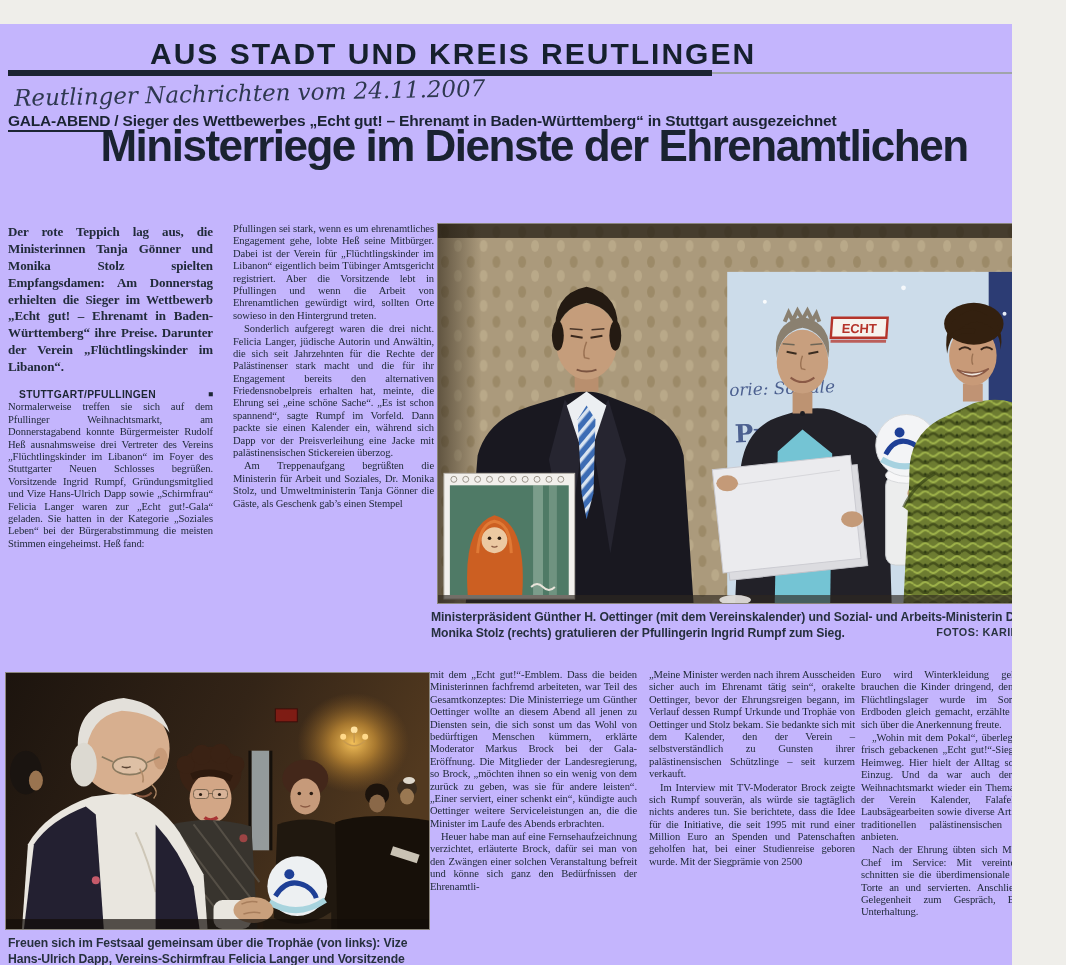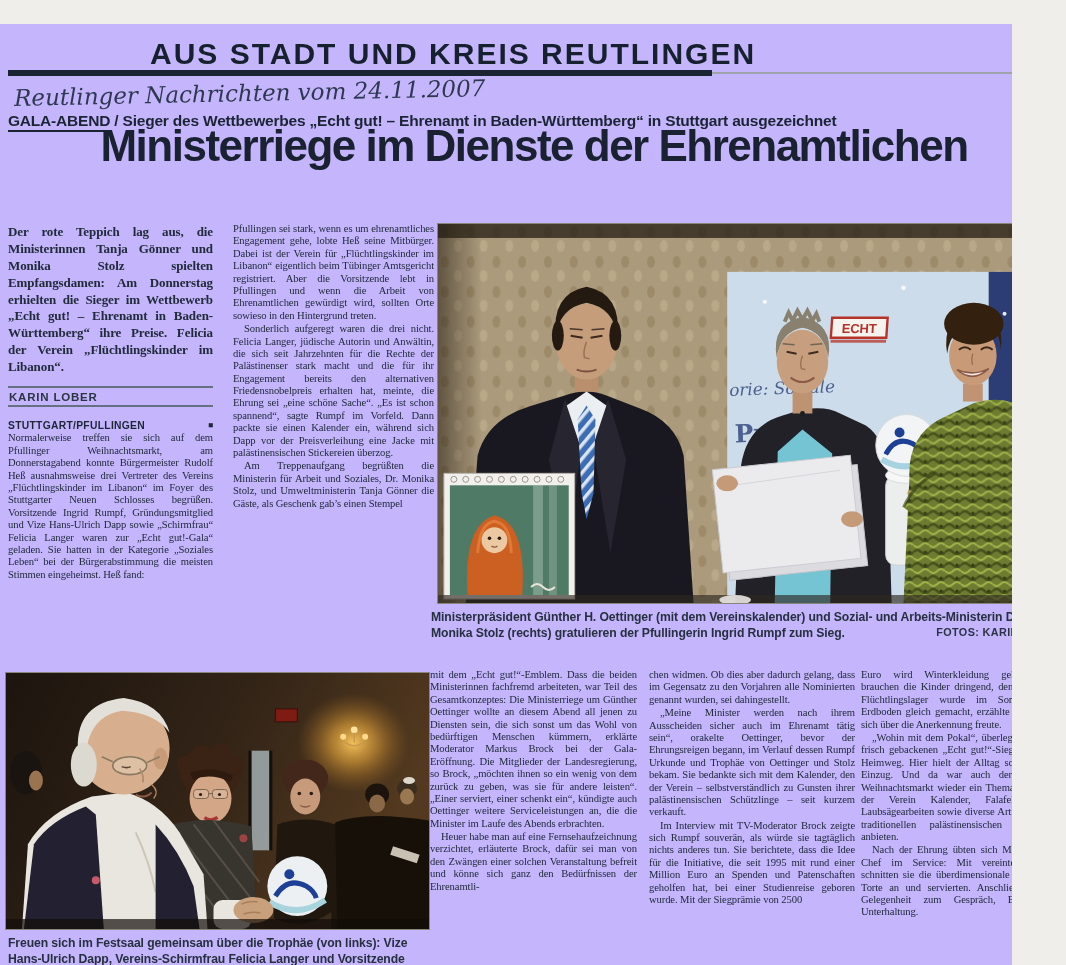--- a/index.html
+++ b/index.html
@@ -63,22 +63,21 @@
   <div class="bar-thin"></div>
   <div class="bar-thick"></div>
 
   <div class="hand-note">Reutlinger Nachrichten vom 24.11.2007</div>
 
   <div class="kicker"><span class="kicker-label">GALA-ABEND</span><span> / Sieger des Wettbewerbes „Echt gut! – Ehrenamt in Baden-Württemberg“ in Stuttgart ausgezeichnet</span></div>
 
   <h1 class="headline">Ministerriege im Dienste der Ehrenamtlichen</h1>
 
   <div class="col col1">
-    <p class="lead">Der rote Teppich lag aus, die Ministerinnen Tanja Gönner und Monika Stolz spielten Empfangsdamen: Am Donnerstag erhielten die Sieger im Wettbewerb „Echt gut! – Ehrenamt in Baden-Württemberg“ ihre Preise. Felicia der Verein „Flüchtlingskinder im Libanon“.</p>
-    <div class="byline">KARIN LOBER</div>
+    <p class="lead">Der rote Teppich lag aus, die Ministerinnen Tanja Gönner und Monika Stolz spielten Empfangsdamen: Am Donnerstag erhielten die Sieger im Wettbewerb „Echt gut! – Ehrenamt in Baden-Württemberg“ ihre Preise. Darunter der Verein „Flüchtlingskinder im Libanon“.</p>
     <p class="bt"><span class="dateline">STUTTGART/PFULLINGEN</span> <span class="dmark">■</span> <span>Normalerweise treffen sie sich auf dem Pfullinger Weihnachtsmarkt, am Donnerstagabend konnte Bürgermeister Rudolf Heß ausnahmsweise drei Vertreter des Vereins „Flüchtlingskinder im Libanon“ im Foyer des Stuttgarter Neuen Schlosses begrüßen. Vorsitzende Ingrid Rumpf, Gründungsmitglied und Vize Hans-Ulrich Dapp sowie „Schirmfrau“ Felicia Langer waren zur „Echt gut!-Gala“ geladen. Sie hatten in der Kategorie „Soziales Leben“ bei der Bürgerabstimmung die meisten Stimmen eingeheimst. Heß fand:</span></p>
   </div>
 
   <div class="col col2">
     <p class="bt">Pfullingen sei stark, wenn es um ehrenamtliches Engagement gehe, lobte Heß seine Mitbürger. Dabei ist der Verein für „Flüchtlingskinder im Libanon“ eigentlich beim Tübinger Amtsgericht registriert. Aber die Vorsitzende lebt in Pfullingen und wenn die Arbeit von Ehrenamtlichen gewürdigt wird, sollten Orte sowieso in den Hintergrund treten.</p>
     <p class="bt">Sonderlich aufgeregt waren die drei nicht. Felicia Langer, jüdische Autorin und Anwältin, die sich seit Jahrzehnten für die Rechte der Palästinenser stark macht und die für ihr Engagement bereits den alternativen Friedensnobelpreis erhalten hat, meinte, die Ehrung sei „eine schöne Sache“. „Es ist schon spannend“, sagte Rumpf im Vorfeld. Dann packte sie einen Kalender ein, während sich Dapp vor der Preisverleihung eine Jacke mit palästinensischen Stickereien überzog.</p>
     <p class="bt">Am Treppenaufgang begrüßten die Ministerin für Arbeit und Soziales, Dr. Monika Stolz, und Umweltministerin Tanja Gönner die Gäste, als Geschenk gab’s einen Stempel</p>
   </div>
 
   <figure class="photo photo-main">
@@ -336,21 +335,20 @@
   </figure>
 
   <div class="caption caption-audience">Freuen sich im Festsaal gemeinsam über die Trophäe (von links): Vize Hans-Ulrich Dapp, Vereins-Schirmfrau Felicia Langer und Vorsitzende Ingrid Rumpf.</div>
 
   <div class="col col3">
     <p class="bt">mit dem „Echt gut!“-Emblem. Dass die beiden Ministerinnen fachfremd arbeiteten, war Teil des Gesamtkonzeptes: Die Ministerriege um Günther Oettinger wollte an diesem Abend all jenen zu Diensten sein, die sich sonst um das Wohl von bedürftigen Menschen kümmern, erklärte Moderator Markus Brock bei der Gala-Eröffnung. Die Mitglieder der Landesregierung, so Brock, „möchten ihnen so ein wenig von dem zurück zu geben, was sie für andere leisten“. „Einer serviert, einer schenkt ein“, kündigte auch Oettinger weitere Serviceleistungen an, die die Minister im Laufe des Abends erbrachten.</p>
     <p class="bt">Heuer habe man auf eine Fernsehaufzeichnung verzichtet, erläuterte Brock, dafür sei man von den Zwängen einer solchen Veranstaltung befreit und könne sich ganz den Bedürfnissen der Ehrenamtli-</p>
   </div>
 
   <div class="col col4">
-    <p class="bt">chen widmen. Ob dies aber dadurch gelang, dass im Gegensatz zu den Vorjahren alle Nominierten genannt wurden, sei dahingestellt.</p>
     <p class="bt">„Meine Minister werden nach ihrem Ausscheiden sicher auch im Ehrenamt tätig sein“, orakelte Oettinger, bevor der Ehrungsreigen begann, im Verlauf dessen Rumpf Urkunde und Trophäe von Oettinger und Stolz bekam. Sie bedankte sich mit dem Kalender, den der Verein – selbstverständlich zu Gunsten ihrer palästinensischen Schützlinge – seit kurzem verkauft.</p>
     <p class="bt">Im Interview mit TV-Moderator Brock zeigte sich Rumpf souverän, als würde sie tagtäglich nichts anderes tun. Sie berichtete, dass die Idee für die Initiative, die seit 1995 mit rund einer Million Euro an Spenden und Patenschaften geholfen hat, bei einer Studienreise geboren wurde. Mit der Siegprämie von 2500</p>
   </div>
 
   <div class="col col5">
     <p class="bt">Euro wird Winterkleidung gekauft. Die brauchen die Kinder dringend, denn eines der Flüchtlingslager wurde im Sommer dem Erdboden gleich gemacht, erzählte Rumpf, die sich über die Anerkennung freute.</p>
     <p class="bt">„Wohin mit dem Pokal“, überlegten sich die frisch gebackenen „Echt gut!“-Sieger auf dem Heimweg. Hier hielt der Alltag schon wieder Einzug. Und da war auch der Pfullinger Weihnachtsmarkt wieder ein Thema. Hier wird der Verein Kalender, Falafel, Karten, Laubsägearbeiten sowie diverse Artikel mit den traditionellen palästinensischen Stickereien anbieten.</p>
     <p class="bt">Nach der Ehrung übten sich Minister samt Chef im Service: Mit vereinten Kräften schnitten sie die überdimensionale Ehrenamts-Torte an und servierten. Anschließend gab’s Gelegenheit zum Gespräch, Buffet und Unterhaltung.</p>
   </div>
 

